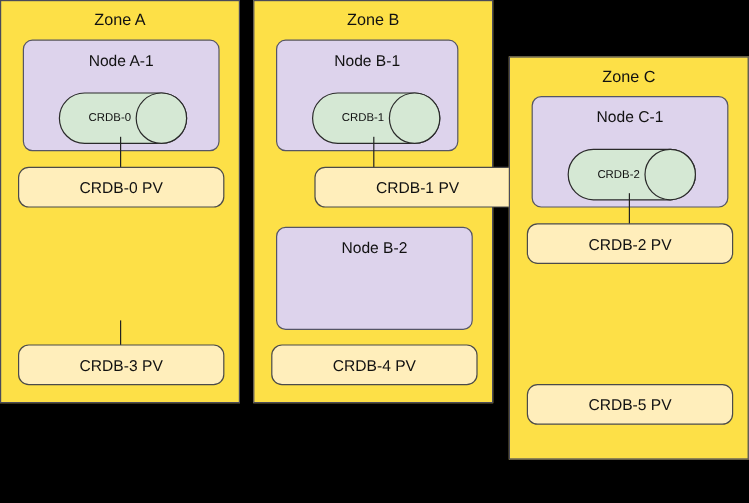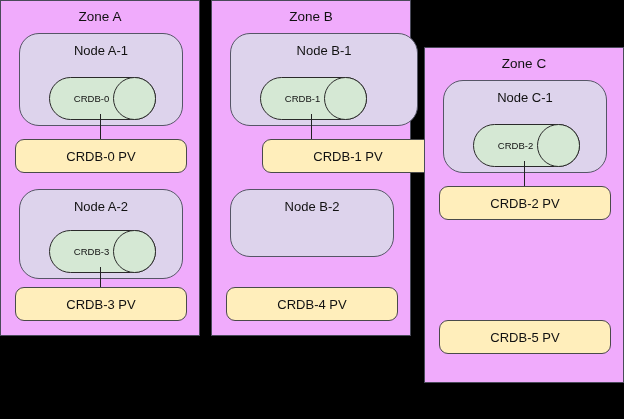--- a/index.html
+++ b/index.html
@@ -19,41 +19,41 @@
     position: absolute;
     left: 0;
     top: 0;
     width: 624px;
     height: 419px;
     background: #000000;
   }
 
   .zone {
     position: absolute;
-    background: #f0abfc;
+    background: #fde047;
     border: 1px solid #4a4a5a;
     box-sizing: border-box;
   }
   .zone-title {
     position: absolute;
     left: 0;
     right: 0;
     top: 8px;
     text-align: center;
     font-size: 13.5px;
     color: #111111;
     line-height: 16px;
     white-space: nowrap;
   }
 
   .node {
     position: absolute;
     background: #ddd3ec;
     border: 1px solid #555566;
-    border-radius: 20px;
+    border-radius: 8px;
     box-sizing: border-box;
   }
   .node-title {
     position: absolute;
     left: 0;
     right: 0;
     top: 9px;
     text-align: center;
     font-size: 13px;
     color: #111111;
@@ -117,53 +117,43 @@
           <path d="M 21.5 0.5 L 85.5 0.5 A 21 21 0 0 1 85.5 42.5 L 21.5 42.5 A 21 21 0 0 1 21.5 0.5 Z" fill="#d5e8d4" stroke="#2a2a2a" stroke-width="1"></path>
           <ellipse cx="85.5" cy="21.5" rx="21" ry="21" fill="#d5e8d4" stroke="#2a2a2a" stroke-width="1"></ellipse>
         </svg>
         <div class="cyl-label" style="width:85px;">CRDB-0</div>
       </div>
     </div>
     <div class="connector" style="left:99px; top:113px; height:28px;"></div>
 
     <div class="pv" style="left:14px; top:138px; width:172px; height:34px;">CRDB-0 PV</div>
 
-    <div class="node" style="left:18px; top:188px; width:164px; height:90px;">
-      <div class="node-title">Node A-2</div>
-      <div class="cyl" style="left:29px; top:40px; width:107px; height:43px;">
-        <svg width="107" height="43" viewBox="0 0 107 43" aria-hidden="true">
-          <path d="M 21.5 0.5 L 85.5 0.5 A 21 21 0 0 1 85.5 42.5 L 21.5 42.5 A 21 21 0 0 1 21.5 0.5 Z" fill="#d5e8d4" stroke="#2a2a2a" stroke-width="1"></path>
-          <ellipse cx="85.5" cy="21.5" rx="21" ry="21" fill="#d5e8d4" stroke="#2a2a2a" stroke-width="1"></ellipse>
-        </svg>
-        <div class="cyl-label" style="width:85px;">CRDB-3</div>
-      </div>
-    </div>
     <div class="connector" style="left:99px; top:266px; height:26px;"></div>
 
     <div class="pv" style="left:14px; top:286px; width:172px; height:34px;">CRDB-3 PV</div>
   </div>
 
   <div class="zone" style="left:211px; top:0px; width:200px; height:336px;">
     <div class="zone-title">Zone B</div>
 
-    <div class="node" style="left:18px; top:32px; width:188px; height:93px;">
+    <div class="node" style="left:18px; top:32px; width:152px; height:93px;">
       <div class="node-title">Node B-1</div>
       <div class="cyl" style="left:29px; top:43px; width:107px; height:43px;">
         <svg width="107" height="43" viewBox="0 0 107 43" aria-hidden="true">
           <path d="M 21.5 0.5 L 85.5 0.5 A 21 21 0 0 1 85.5 42.5 L 21.5 42.5 A 21 21 0 0 1 21.5 0.5 Z" fill="#d5e8d4" stroke="#2a2a2a" stroke-width="1"></path>
           <ellipse cx="85.5" cy="21.5" rx="21" ry="21" fill="#d5e8d4" stroke="#2a2a2a" stroke-width="1"></ellipse>
         </svg>
         <div class="cyl-label" style="width:85px;">CRDB-1</div>
       </div>
     </div>
     <div class="connector" style="left:99px; top:113px; height:28px;"></div>
 
     <div class="pv" style="left:14px; top:138px; width:172px; height:34px;margin-left:36px;">CRDB-1 PV</div>
 
-    <div class="node" style="left:18px; top:188px; width:164px; height:68px;">
+    <div class="node" style="left:18px; top:188px; width:164px; height:86px;">
       <div class="node-title">Node B-2</div>
     </div>
 
     <div class="pv" style="left:14px; top:286px; width:172px; height:34px;">CRDB-4 PV</div>
   </div>
 
   <div class="zone" style="left:424px; top:0px; width:200px; height:336px;margin-top:47px;">
     <div class="zone-title">Zone C</div>
 
     <div class="node" style="left:18px; top:32px; width:164px; height:93px;">

